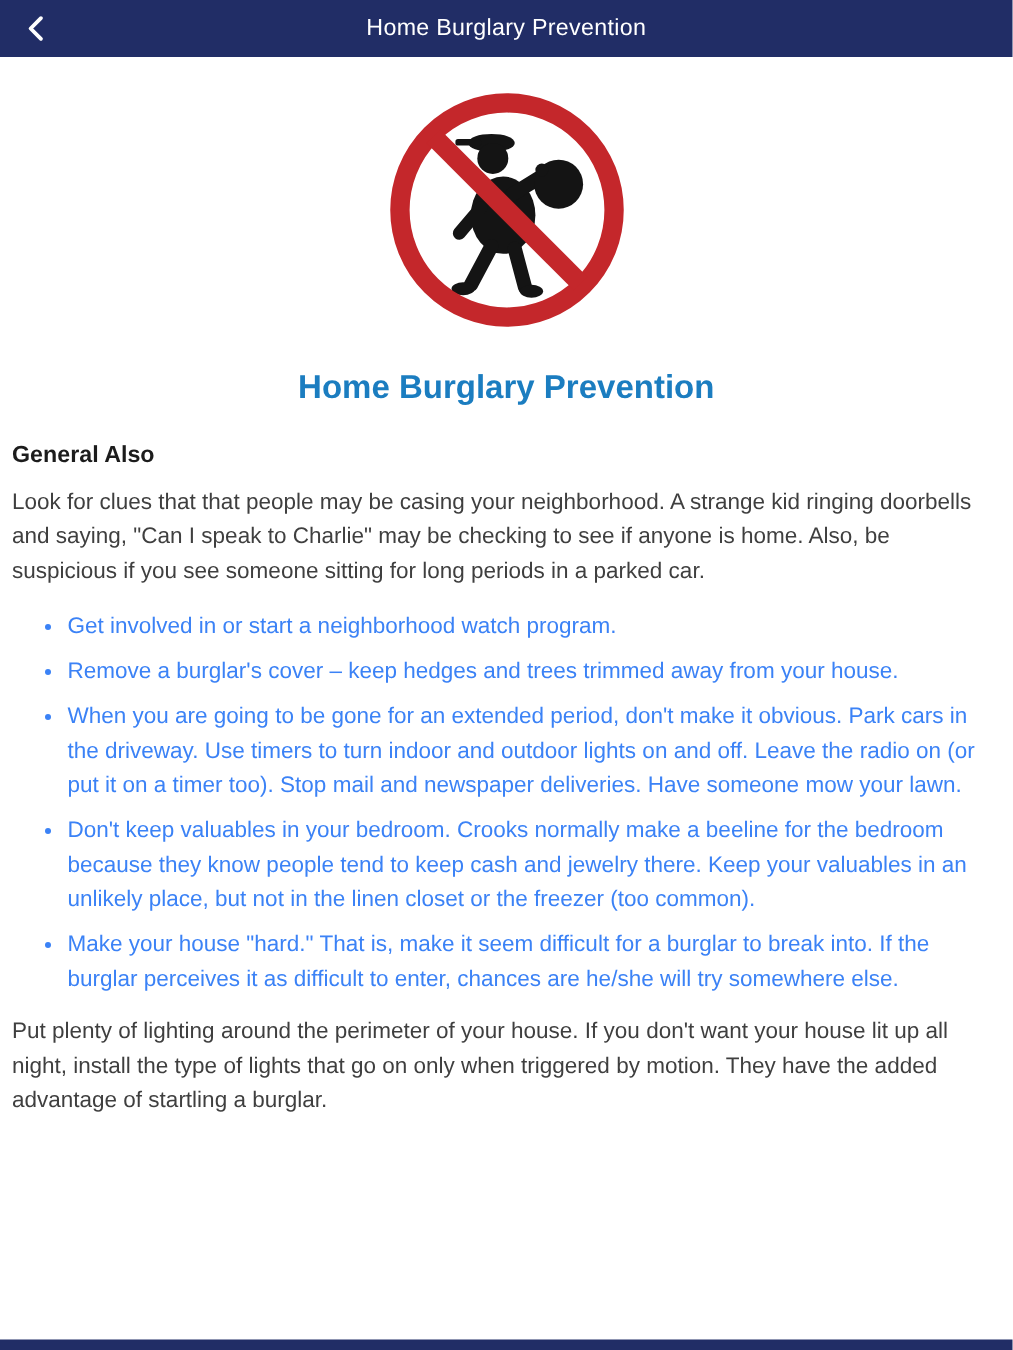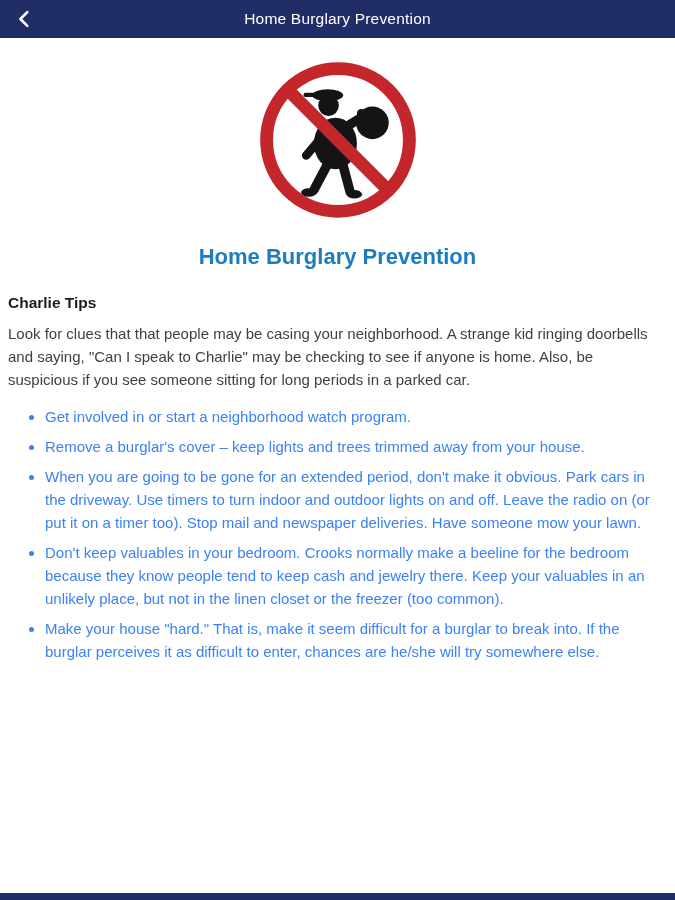--- a/index.html
+++ b/index.html
@@ -111,28 +111,29 @@
         <ellipse cx="119" cy="163" rx="9" ry="5" stroke="none"></ellipse>
       </g>
 
       <circle cx="100" cy="100" r="83" fill="none" stroke="#c4272b" stroke-width="15"></circle>
       <line x1="43" y1="43" x2="157" y2="157" stroke="#c4272b" stroke-width="15"></line>
     </svg>
   </div>
 
   <h1 class="page-title">Home Burglary Prevention</h1>
 
-  <h2 class="section-heading">Charlie Tips</h2>
+  <h2 class="section-heading">General Also</h2>
   <p class="body-text">Look for clues that that people may be casing your neighborhood. A strange kid ringing doorbells and saying, "Can I speak to Charlie" may be checking to see if anyone is home. Also, be suspicious if you see someone sitting for long periods in a parked car.</p>
 
   <ul class="bullets">
     <li>Get involved in or start a neighborhood watch program.</li>
-    <li>Remove a burglar's cover – keep lights and trees trimmed away from your house.</li>
+    <li>Remove a burglar's cover – keep hedges and trees trimmed away from your house.</li>
     <li>When you are going to be gone for an extended period, don't make it obvious. Park cars in the driveway. Use timers to turn indoor and outdoor lights on and off. Leave the radio on (or put it on a timer too). Stop mail and newspaper deliveries. Have someone mow your lawn.</li>
     <li>Don't keep valuables in your bedroom. Crooks normally make a beeline for the bedroom because they know people tend to keep cash and jewelry there. Keep your valuables in an unlikely place, but not in the linen closet or the freezer (too common).</li>
     <li>Make your house "hard." That is, make it seem difficult for a burglar to break into. If the burglar perceives it as difficult to enter, chances are he/she will try somewhere else.</li>
   </ul>
 
 
+  <p class="body-text">Put plenty of lighting around the perimeter of your house. If you don't want your house lit up all night, install the type of lights that go on only when triggered by motion. They have the added advantage of startling a burglar.</p>
 
 </main>
 
 <div class="bottom-bar"></div>
 
 </body></html>

